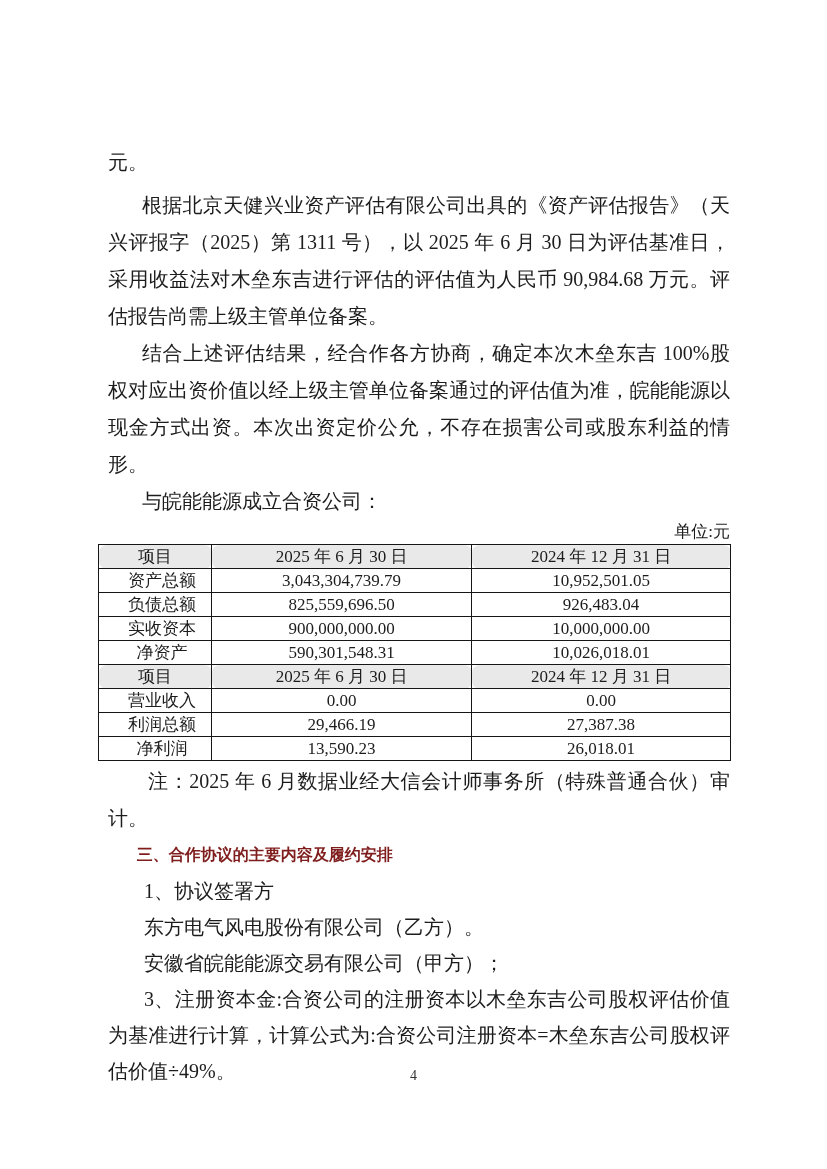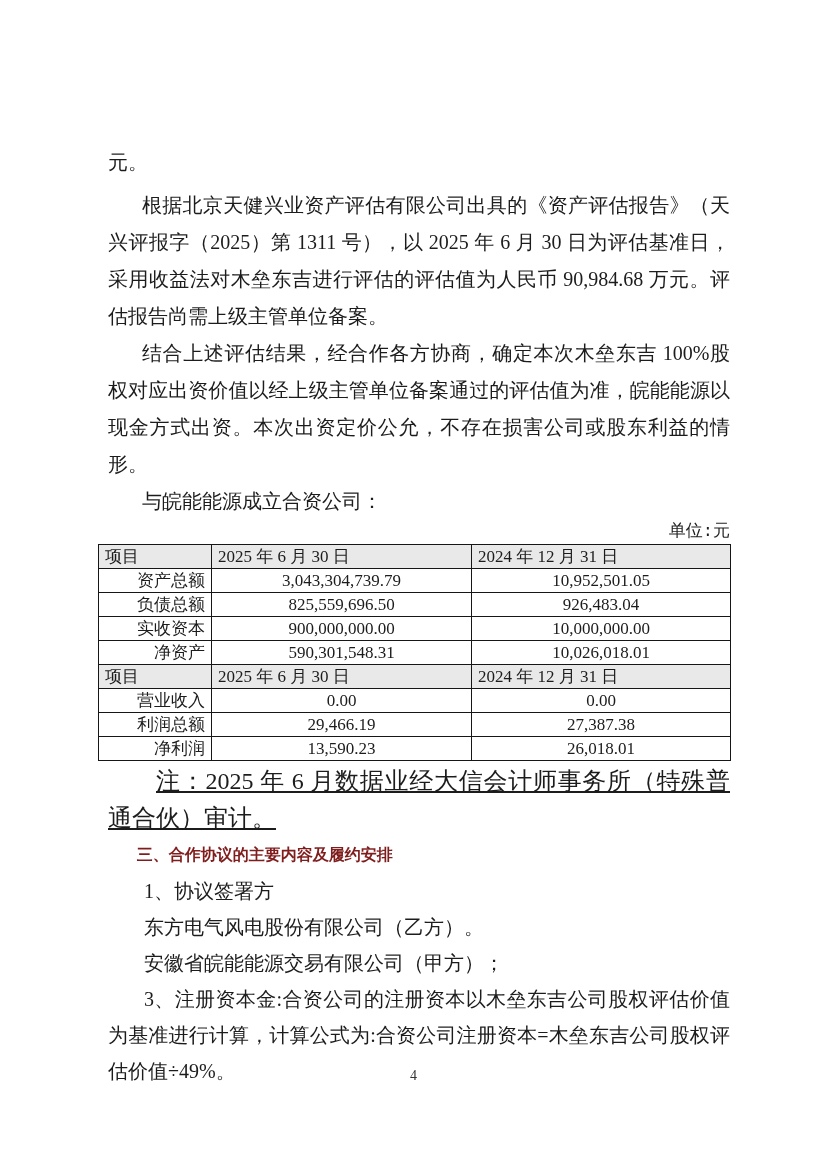--- a/index.html
+++ b/index.html
@@ -25,21 +25,20 @@
     text-align: justify;
   }
   .indent { text-indent: 1.7em; }
   .mt6 { margin-top: 6px; }
   .unit-row {
     width: 632px;
     margin-left: -10px;
     text-align: right;
     font-size: 17px;
     line-height: 24px;
-    font-family: Liberation Mono, monospace;
   }
   table.fin {
     width: 632px;
     margin-left: -10px;
     border-collapse: collapse;
     table-layout: fixed;
   }
   table.fin th, table.fin td {
     border: 1.5px solid #161616;
     height: 23px;
@@ -47,31 +46,31 @@
     font-weight: normal;
     padding: 0 6px;
     box-sizing: border-box;
     font-family: "Liberation Serif", serif;
     color: #1c1c1c;
     white-space: nowrap;
     overflow: hidden;
   }
   table.fin th {
     background: #e9e9e9;
-    text-align: left;
+    text-align: center;
+    border-radius: 8px;
   }
   table.fin td { text-align: center; }
-  table.fin td:first-child { text-align: right; padding-left: 20px; }
+  table.fin td:first-child { text-align: center; padding-left: 20px; }
   .note-p {
     margin: 2px 0 0 0;
-    font-size: 24px;
+    font-size: 20px;
     line-height: 37px;
     text-indent: 2em;
     text-align: justify;
-    text-decoration: underline;
   }
   .sec-heading {
     margin: 0;
     font-size: 16px;
     line-height: 36px;
     font-weight: 700;
     text-indent: 1.8em;
     font-family: "Liberation Sans", sans-serif;
     color: #7f1d1d;
   }

